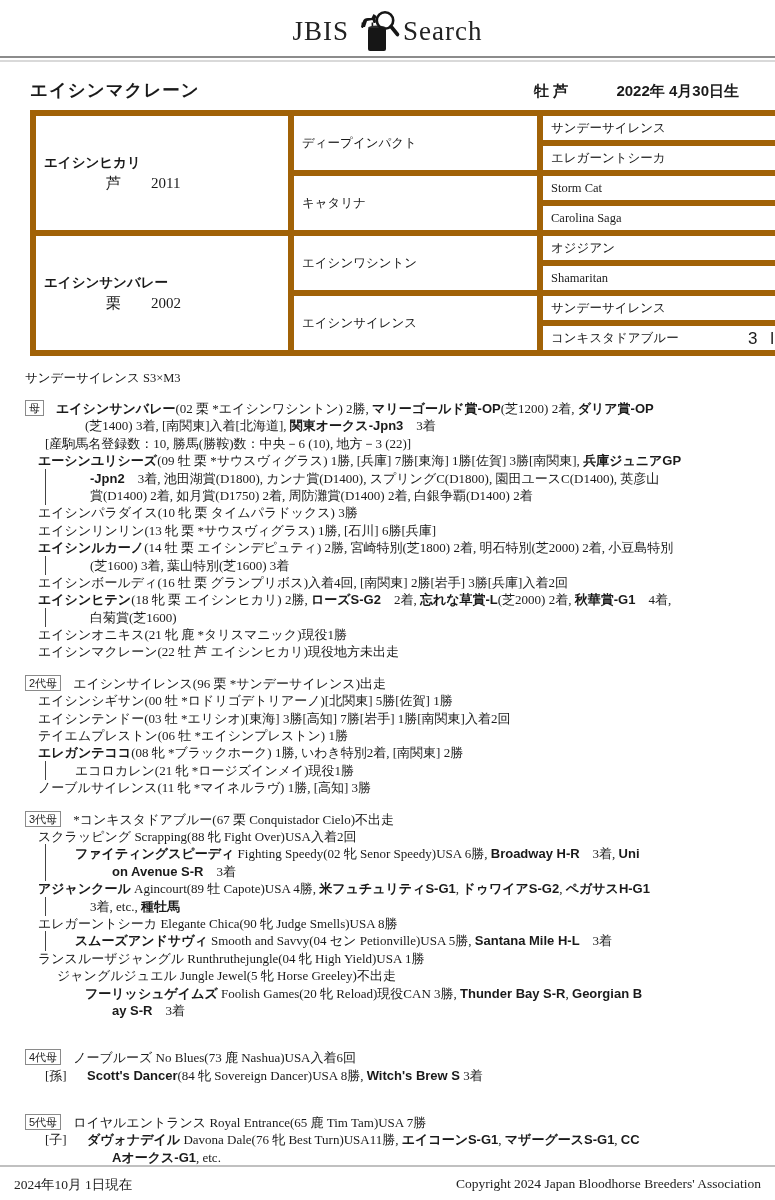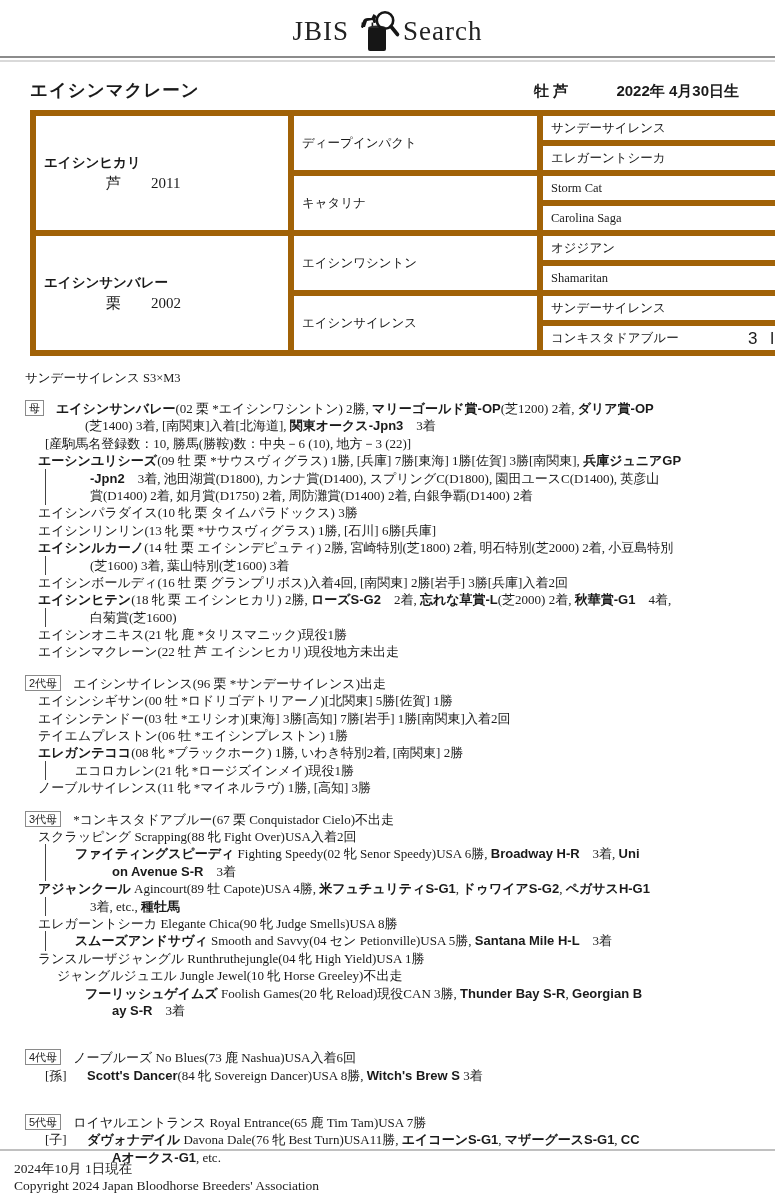--- a/index.html
+++ b/index.html
@@ -52,21 +52,21 @@
   .fam-line.bar::before{content:"";position:absolute;left:20px;top:-1px;height:calc(100% + 2px);border-left:1.3px solid #444;}
   .boxlabel{display:inline-block;border:1px solid #8a8a8a;background:#fff;padding:0 3px;margin-right:12px;
             font-family:"Liberation Sans","DejaVu Sans",sans-serif;font-size:11px;line-height:14px;position:relative;top:-1px;color:#222;}
   .taglabel{display:inline-block;width:42px;}
   .seg-n{font-family:"Liberation Serif","DejaVu Serif",serif;}
   .seg-b{font-family:"Liberation Sans","DejaVu Sans",sans-serif;font-weight:bold;}
   .seg-r{font-family:"Liberation Sans","DejaVu Sans",sans-serif;font-weight:bold;}
   
   .footer{position:absolute;left:0;right:0;bottom:6px;}
   .footer-rule{border-top:2px solid #c0c0c0;margin-bottom:9px;}
-  .footer-row{display:flex;justify-content:space-between;margin:0 14px;font-size:13.5px;color:#222;flex-direction:column;}
+  .footer-row{display:flex;justify-content:space-between;margin:0 14px;font-size:13.5px;color:#222;}
 </style>
 </head>
 <body>
 
 <div class="page">
 
   <div class="logo-row">
     <span class="logo-text">JBIS</span>
     <span class="logo-icon">
       <svg width="46" height="44" viewBox="0 0 46 44">
@@ -172,21 +172,21 @@
         <div class="section">
           <div class="fam-line head"><span class="boxlabel">3代母</span><span class="seg-n">*コンキスタドアブルー(67 栗  Conquistador Cielo)不出走</span></div>
           <div class="fam-line l1"><span class="seg-n">スクラッピング Scrapping(88 牝  Fight Over)USA入着2回</span></div>
           <div class="fam-line l2 bar"><span class="seg-b">ファイティングスピーディ</span><span class="seg-n"> Fighting Speedy(02 牝  Senor Speedy)USA 6勝, </span><span class="seg-r">Broadway H-R</span><span class="seg-n">　3着, </span><span class="seg-r">Uni</span></div>
           <div class="fam-line l2wrap bar"><span class="seg-r">on Avenue S-R</span><span class="seg-n">　3着</span></div>
           <div class="fam-line l1"><span class="seg-b">アジャンクール</span><span class="seg-n"> Agincourt(89 牡  Capote)USA 4勝, </span><span class="seg-r">米フュチュリティS-G1</span><span class="seg-n">, </span><span class="seg-r">ドゥワイアS-G2</span><span class="seg-n">, </span><span class="seg-r">ペガサスH-G1</span></div>
           <div class="fam-line l1wrap bar"><span class="seg-n">3着, etc., </span><span class="seg-r">種牡馬</span></div>
           <div class="fam-line l1"><span class="seg-n">エレガーントシーカ Elegante Chica(90 牝  Judge Smells)USA 8勝</span></div>
           <div class="fam-line l2 bar"><span class="seg-b">スムーズアンドサヴィ</span><span class="seg-n"> Smooth and Savvy(04 セン  Petionville)USA 5勝, </span><span class="seg-r">Santana Mile H-L</span><span class="seg-n">　3着</span></div>
           <div class="fam-line l1"><span class="seg-n">ランスルーザジャングル Runthruthejungle(04 牝  High Yield)USA 1勝</span></div>
-          <div class="fam-line l2plain"><span class="seg-n">ジャングルジュエル Jungle Jewel(10 牝  Horse Greeley)不出走</span></div>
+          <div class="fam-line l2plain"><span class="seg-n">ジャングルジュエル Jungle Jewel(5 牝  Horse Greeley)不出走</span></div>
           <div class="fam-line l3"><span class="seg-b">フーリッシュゲイムズ</span><span class="seg-n"> Foolish Games(20 牝  Reload)現役CAN 3勝, </span><span class="seg-r">Thunder Bay S-R</span><span class="seg-n">, </span><span class="seg-r">Georgian B</span></div>
           <div class="fam-line l3wrap"><span class="seg-r">ay S-R</span><span class="seg-n">　3着</span></div>
         </div>
         <div class="section wide-gap">
           <div class="fam-line head"><span class="boxlabel">4代母</span><span class="seg-n">ノーブルーズ No Blues(73 鹿  Nashua)USA入着6回</span></div>
           <div class="fam-line sub"><span class="taglabel">[孫]</span><span class="seg-b">Scott's Dancer</span><span class="seg-n">(84 牝  Sovereign Dancer)USA 8勝, </span><span class="seg-r">Witch's Brew S</span><span class="seg-n"> 3着</span></div>
         </div>
         <div class="section wide-gap">
           <div class="fam-line head"><span class="boxlabel">5代母</span><span class="seg-n">ロイヤルエントランス Royal Entrance(65 鹿  Tim Tam)USA 7勝</span></div>
           <div class="fam-line sub"><span class="taglabel">[子]</span><span class="seg-b">ダヴォナデイル</span><span class="seg-n"> Davona Dale(76 牝  Best Turn)USA11勝, </span><span class="seg-r">エイコーンS-G1</span><span class="seg-n">, </span><span class="seg-r">マザーグースS-G1</span><span class="seg-n">, </span><span class="seg-r">CC</span></div>

